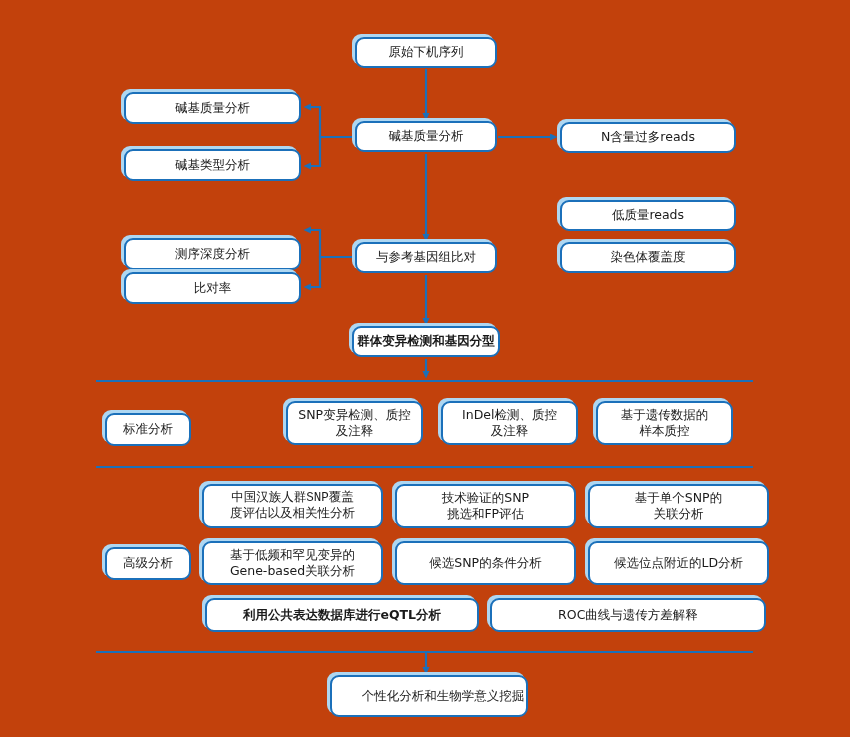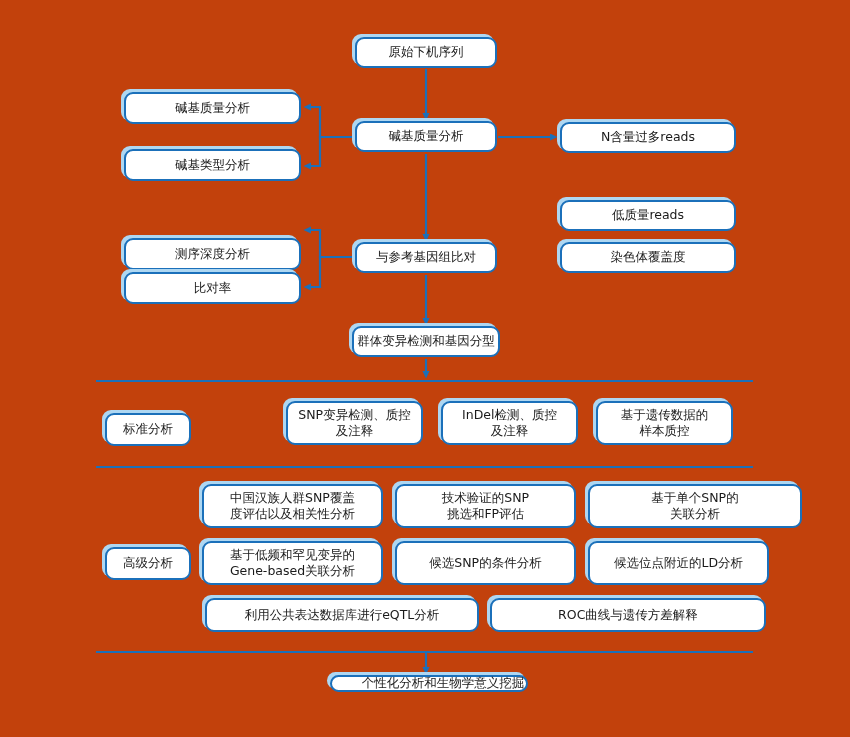--- a/index.html
+++ b/index.html
@@ -28,50 +28,50 @@
     position:absolute;
     left:96px;width:657px;height:0;
     border-top:2.5px solid #1b70ba;
   }
   svg.wires{position:absolute;left:0;top:0;pointer-events:none;}
 
   
   .b-raw      {left:355px;top:37px; width:142px;height:31px;}
   .b-seqqc    {left:355px;top:121px;width:142px;height:31px;}
   .b-alignref {left:355px;top:242px;width:142px;height:31px;}
-  .b-popvar   {left:352px;top:326px;width:148px;height:31px;}
+  .b-popvar   {left:352px;top:326px;width:148px;height:31px;font-weight:bold;}
   
   .b-basequal {left:124px;top:92px; width:177px;height:32px;}
   .b-basetype {left:124px;top:149px;width:177px;height:32px;}
   .b-depth    {left:124px;top:214px;width:177px;height:32px;margin-top:24px;}
   .b-alignrate{left:124px;top:272px;width:177px;height:32px;}
   
   .b-adapter  {left:560px;top:62px; width:176px;height:31px;}
   .b-nreads   {left:560px;top:122px;width:176px;height:31px;}
   .b-lowqual  {left:560px;top:192px;width:176px;height:31px;margin-top:8px;}
   .b-chromcov {left:560px;top:242px;width:176px;height:31px;}
   
   .d1{top:380px;} .d2{top:466px;} .d3{top:651px;}
   
   .b-stdlabel {left:105px;top:413px;width:86px; height:33px;}
   .b-snp      {left:286px;top:401px;width:137px;height:44px;}
   .b-indel    {left:441px;top:401px;width:137px;height:44px;}
   .b-sampleqc {left:596px;top:401px;width:137px;height:44px;}
   
-  .b-han      {left:202px;top:484px;width:181px;height:44px;}
+  .b-han      {left:202px;top:484px;width:181px;height:44px;font-family:Liberation Mono, monospace;}
   .b-valsnp   {left:395px;top:484px;width:181px;height:44px;}
-  .b-singlesnp{left:588px;top:484px;width:214px;height:44px;}
+  .b-singlesnp{left:588px;top:484px;width:181px;height:44px;}
   .b-advlabel {left:105px;top:547px;width:86px; height:33px;}
   .b-genebased{left:202px;top:541px;width:181px;height:44px;}
   .b-cond     {left:395px;top:541px;width:181px;height:44px;}
   .b-ld       {left:588px;top:541px;width:181px;height:44px;}
-  .b-eqtl     {left:205px;top:598px;width:274px;height:34px;}
+  .b-eqtl     {left:205px;top:598px;width:274px;height:34px;font-weight:bold;}
   .b-roc      {left:490px;top:598px;width:276px;height:34px;}
   
-  .b-final    {left:330px;top:675px;width:198px;height:17px;padding-left:28px;}
+  .b-final    {left:330px;top:675px;width:198px;height:42px;padding-left:28px;}
 </style>
 </head>
 <body>
 
 <div id="stage">
 
   <svg class="wires" width="850" height="737" viewBox="0 0 850 737">
     <defs>
       <marker id="ah" markerWidth="8" markerHeight="8" refX="1" refY="3.5" orient="auto" markerUnits="userSpaceOnUse">
         <path d="M0,0 L7.5,3.5 L0,7 Z" fill="#1b70ba"></path>

